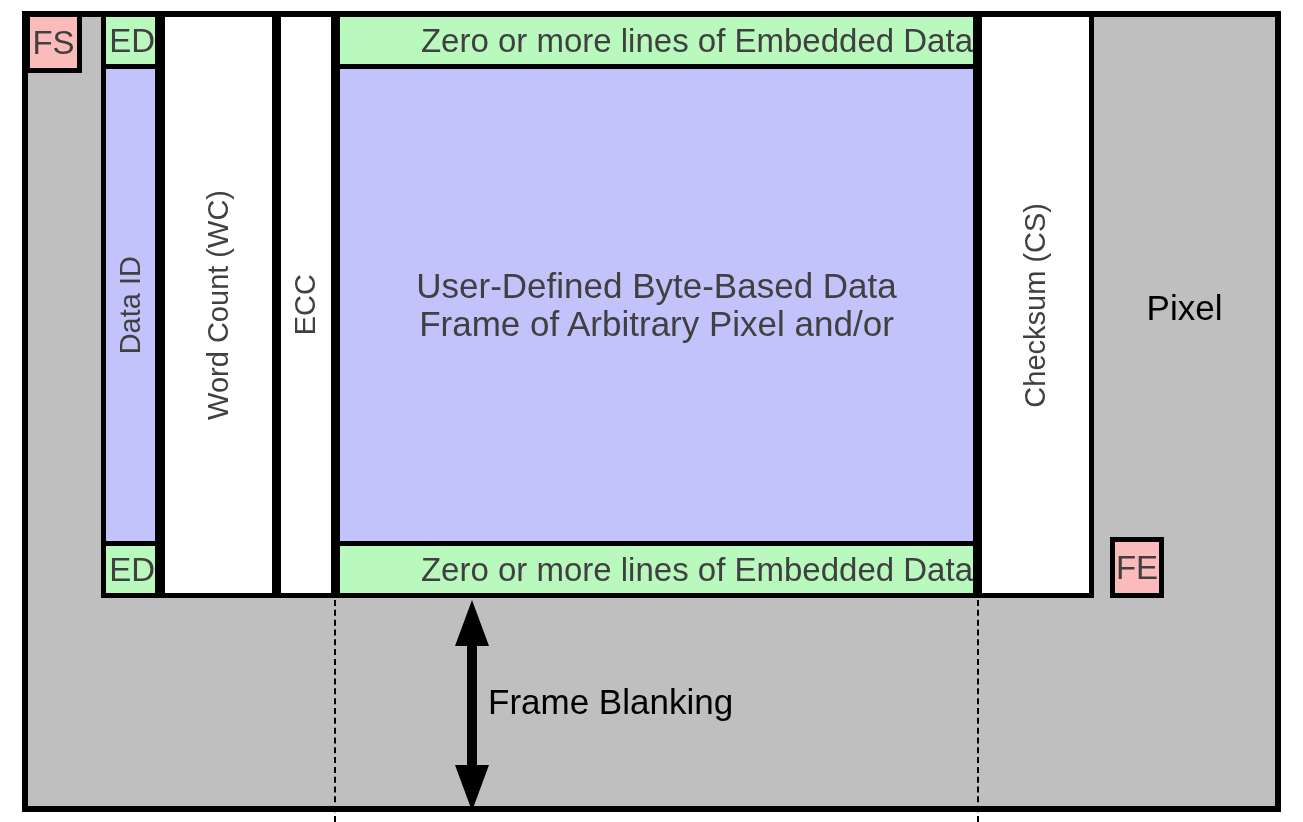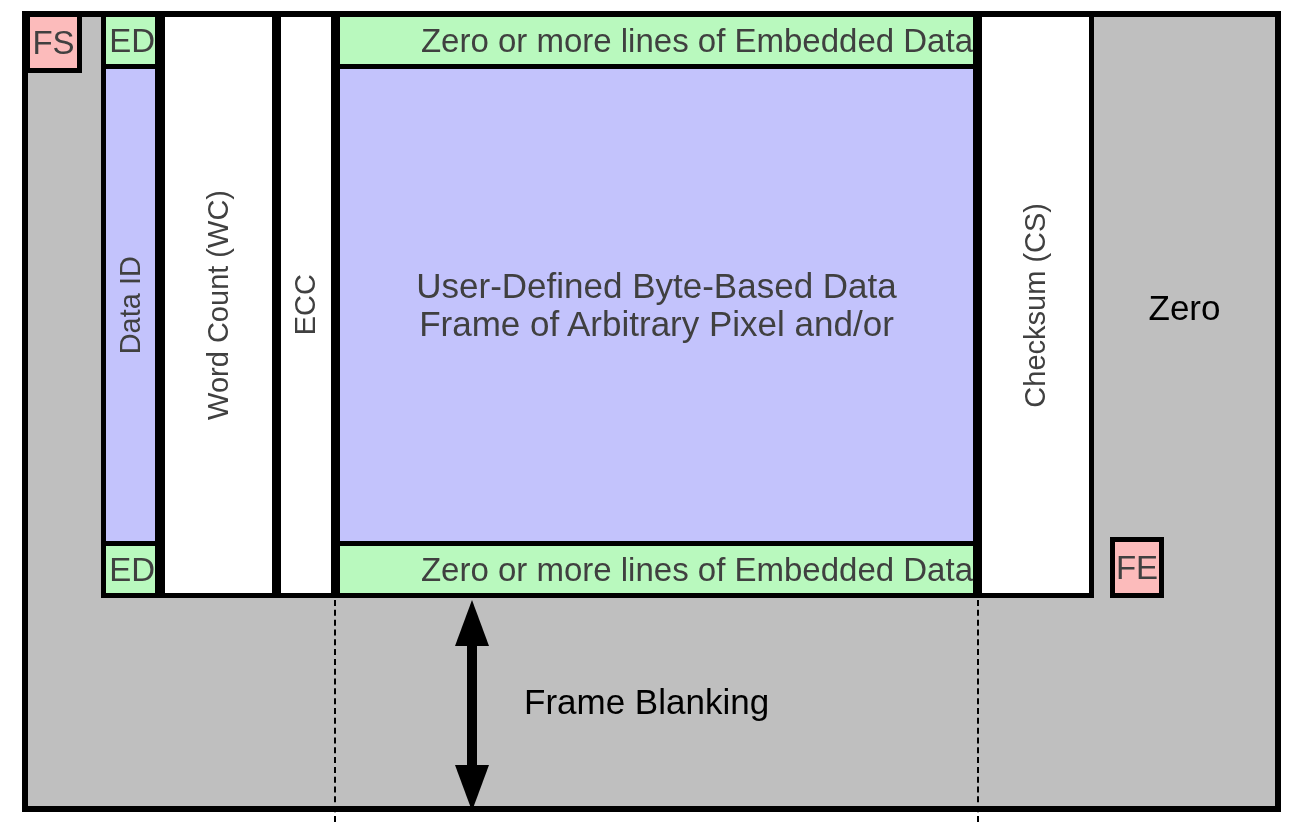--- a/index.html
+++ b/index.html
@@ -82,35 +82,35 @@
   <div class="blk green" style="left:335px;top:541px;width:643px;height:57px;">
     <span class="t26">Zero or more lines of Embedded Data</span>
   </div>
 
   <div class="blk white" style="left:977px;top:12px;width:117px;height:586px;">
     <span class="vert t22">Checksum (CS)</span>
   </div>
 
   <div class="abs" style="left:1094px;top:17px;width:181px;height:581px;display:flex;align-items:center;justify-content:center;">
     <div class="center-text t28">
-      <div>Zero</div>
+      <div>Pixel</div>
     </div>
   </div>
 
   <div class="blk pink" style="left:1110px;top:537px;width:54px;height:61px;">
     <span class="t26">FE</span>
   </div>
 
   <div class="dash" style="left:334px;top:600px;height:222px;"></div>
   <div class="dash" style="left:977px;top:600px;height:222px;"></div>
 
   <svg id="arrow" width="60" height="215" style="left:442px;top:598px;">
     <defs></defs>
     <polygon points="30,2 47,48 13,48" fill="#000000"></polygon>
     <rect x="25" y="40" width="10" height="136" fill="#000000"></rect>
     <polygon points="30,213 47,167 13,167" fill="#000000"></polygon>
   </svg>
 
-  <div class="abs" style="left:524px;top:672px;width:360px;height:60px;display:flex;align-items:center;justify-content:flex-start;text-align:right;">
+  <div class="abs" style="left:488px;top:672px;width:360px;height:60px;display:flex;align-items:center;justify-content:flex-start;text-align:right;">
     <span class="t28">Frame Blanking</span>
   </div>
 
 </div>
 
 </body></html>

